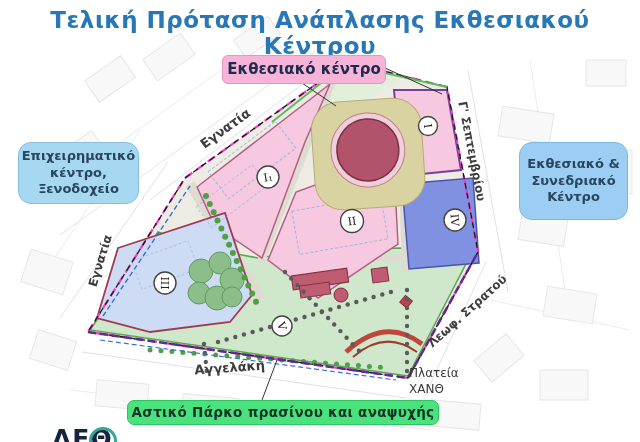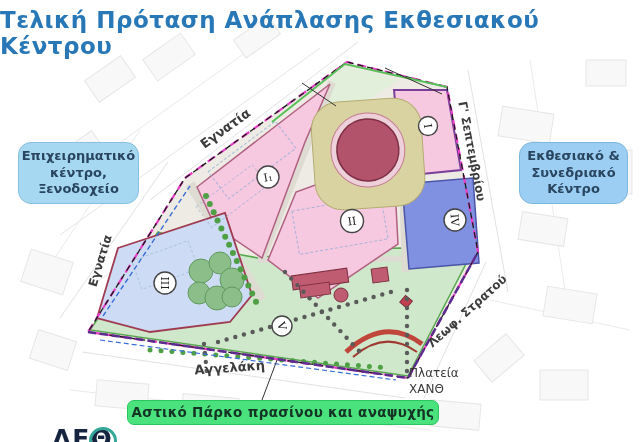--- a/index.html
+++ b/index.html
@@ -1,27 +1,27 @@
 <!DOCTYPE html>
 <html><head>
 <meta charset="utf-8">
 <style>
   html,body{margin:0;padding:0;background:#ffffff;}
   #stage{position:relative;width:640px;height:442px;background:#ffffff;overflow:hidden;
          font-family:"DejaVu Sans","Liberation Sans",sans-serif;}
   #map-svg{position:absolute;left:0;top:0;}
-  .title{position:absolute;left:0;top:7px;width:640px;
+  .title{position:absolute;left:0;top:7px;width:640px;text-align:center;
          font-size:23px;font-weight:bold;color:#2878b8;letter-spacing:.5px;}
   .callout{position:absolute;box-sizing:border-box;display:flex;align-items:center;justify-content:center;
            text-align:center;white-space:pre-line;font-weight:600;line-height:1.28;}
   .callout.pink{left:222px;top:55px;width:164px;height:29px;background:#f7b4d8;border:1px solid #e298c2;
                 border-radius:6px;font-size:15px;color:#1d2b4d;}
   .callout.cyan-left{left:18px;top:142px;width:121px;height:62px;background:#a6d8f2;border:1px solid #85c0de;
                 border-radius:13px;font-size:13px;color:#29455f;}
-  .callout.cyan-right{left:519px;top:142px;width:109px;height:62px;background:#9bcef2;border:1px solid #7cb8dc;
+  .callout.cyan-right{left:519px;top:142px;width:109px;height:78px;background:#9bcef2;border:1px solid #7cb8dc;
                 border-radius:13px;font-size:13px;color:#29455f;}
   .callout.green{left:127px;top:400px;width:312px;height:25px;background:#49e27c;border:1px solid #2cc45f;
                 border-radius:7px;font-size:13.5px;color:#143325;letter-spacing:.3px;}
   .plateia{position:absolute;left:409px;top:366px;font-size:12px;color:#3a3a3a;line-height:1.3;
            white-space:pre-line;}
   .logo{position:absolute;left:52px;top:424px;font-size:25px;font-weight:bold;color:#16253f;letter-spacing:1px;}
   .logo-ring{position:absolute;left:89px;top:427px;width:22px;height:22px;border:3px solid #35a89a;border-radius:50%;}
   .street{font-size:12px;font-weight:600;fill:#3c3c3c;}
   .badge-txt{font-family:"DejaVu Serif","Liberation Serif",serif;font-size:11px;fill:#222;}
 </style>
@@ -259,20 +259,21 @@
 
   <g stroke="#333" stroke-width="1" fill="none">
     <line x1="302" y1="83" x2="336" y2="106"></line>
     <line x1="385" y1="68" x2="442" y2="94"></line>
     <line x1="262" y1="400" x2="277" y2="360"></line>
   </g>
 </svg>
 
 <div class="title">Τελική  Πρόταση  Ανάπλασης  Εκθεσιακού  Κέντρου</div>
 
+<div class="callout pink">Εκθεσιακό κέντρο</div>
 <div class="callout cyan-left">Επιχειρηματικό
 κέντρο,
 Ξενοδοχείο</div>
 <div class="callout cyan-right">Εκθεσιακό &amp;
 Συνεδριακό
 Κέντρο</div>
 <div class="callout green">Αστικό  Πάρκο  πρασίνου  και αναψυχής</div>
 
 <div class="plateia">Πλατεία
 ΧΑΝΘ</div>

